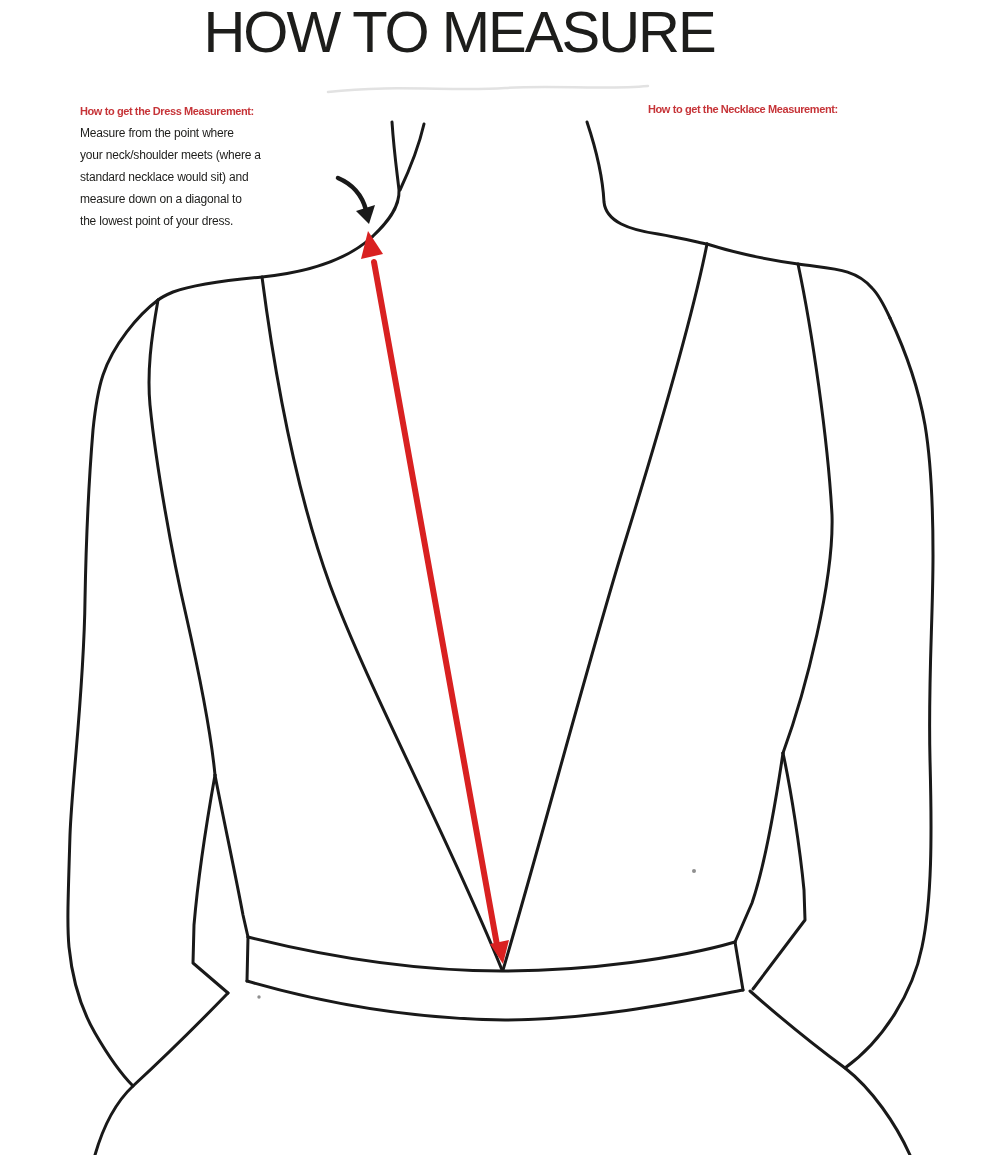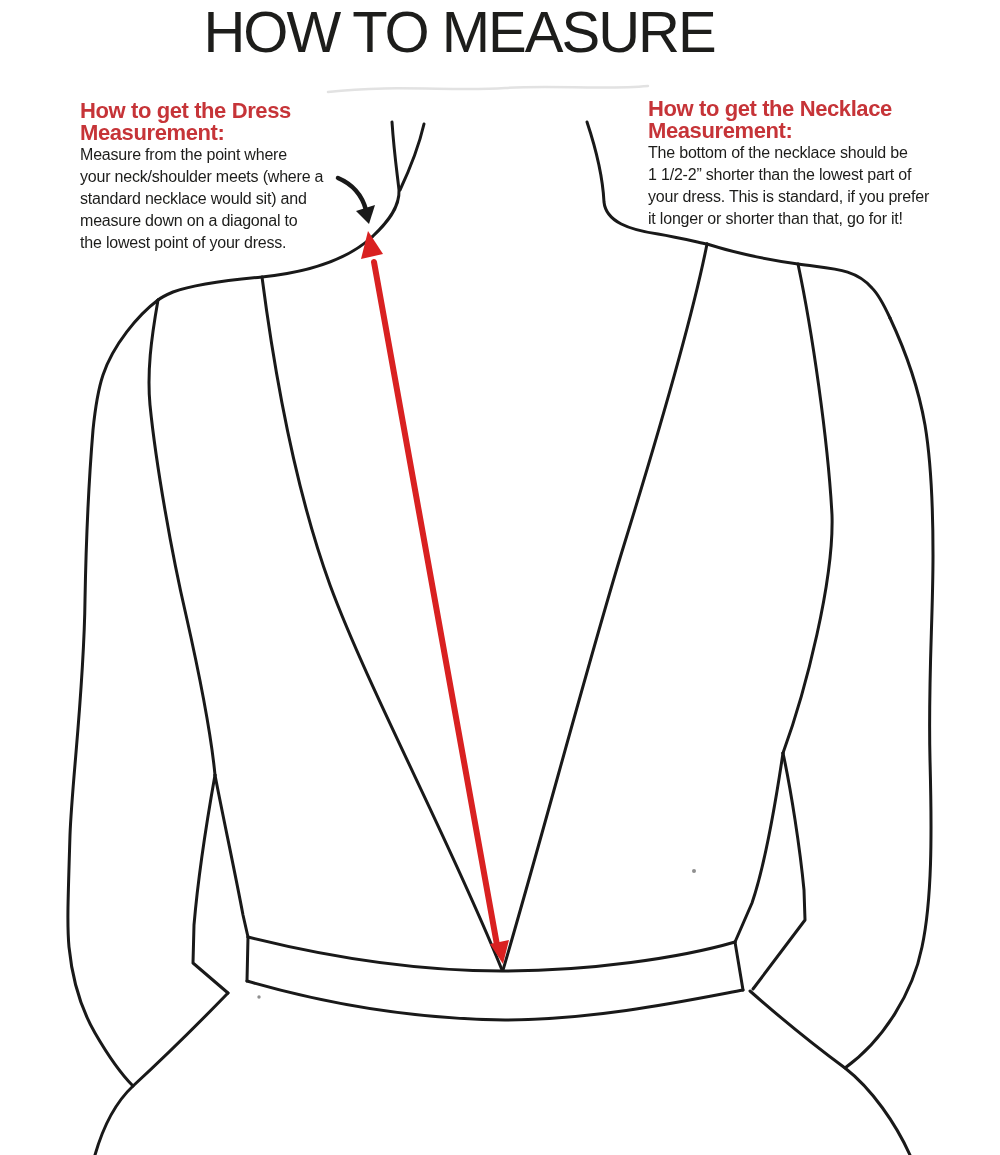--- a/index.html
+++ b/index.html
@@ -14,26 +14,26 @@
   .title {
     position:absolute; top:0; left:0; width:860px;
     text-align:center;
     font-size:58px; line-height:64px; letter-spacing:-2px;
     font-weight:400;
     color: var(--text-black, #1d1d1b);
     margin-left: 29px;
   }
   .note { position:absolute; width:340px; }
   .note-heading {
-    font-size:22px; line-height:22px; letter-spacing:-0.4px;
+    font-size:11px; line-height:22px; letter-spacing:-0.4px;
     font-weight:700;
     color: var(--heading-red, #c63438);
   }
   .note-body {
-    font-size:16px; line-height:22px; letter-spacing:-0.2px;
+    font-size:12px; line-height:22px; letter-spacing:-0.2px;
     font-weight:400;
     color: var(--text-black, #1d1d1b);
     white-space: pre-line;
   }
   .note-dress    { left:80px;  top:100px; }
   .note-necklace { left:648px; top:98px; }
   svg.diagram { position:absolute; left:0; top:0; }
   .sketch-line {
     fill:none;
     stroke: var(--line-black, #191919);
@@ -116,19 +116,15 @@
     <div class="note-heading">How to get the Dress Measurement:</div>
     <div class="note-body">Measure from the point where
 your neck/shoulder meets (where a
 standard necklace would sit) and
 measure down on a diagonal to
 the lowest point of your dress.</div>
   </div>
 
   <div class="note note-necklace">
     <div class="note-heading">How to get the Necklace Measurement:</div>
-    <div class="note-body">The bottom of the necklace should be
-1 1/2-2” shorter than the lowest part of
-your dress. This is standard, if you prefer
-it longer or shorter than that, go for it!</div>
   </div>
 
 </div>
 
 </body></html>

